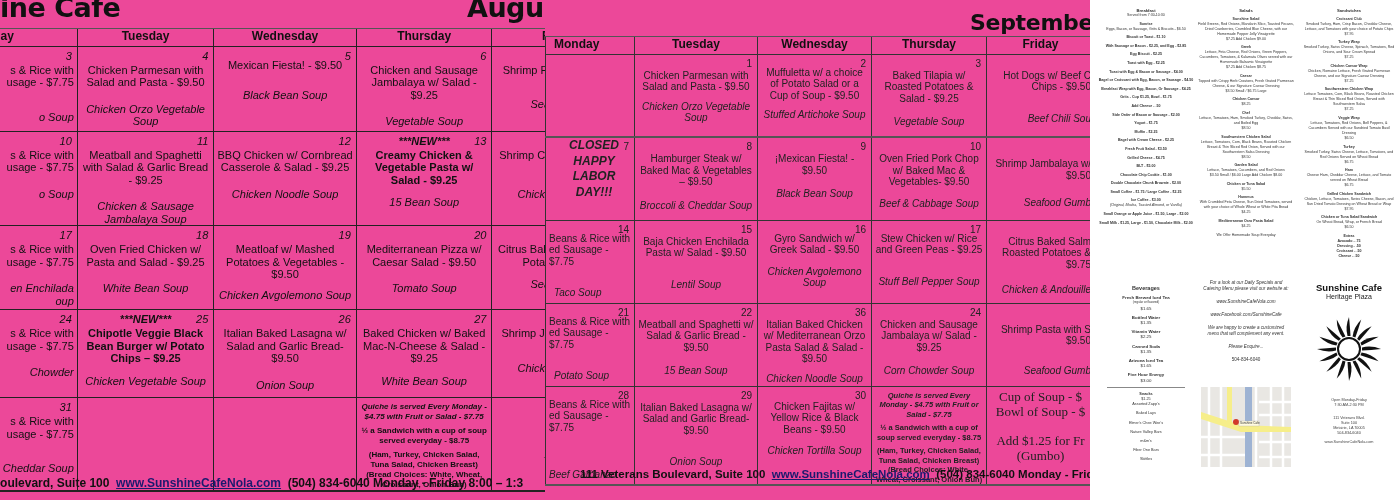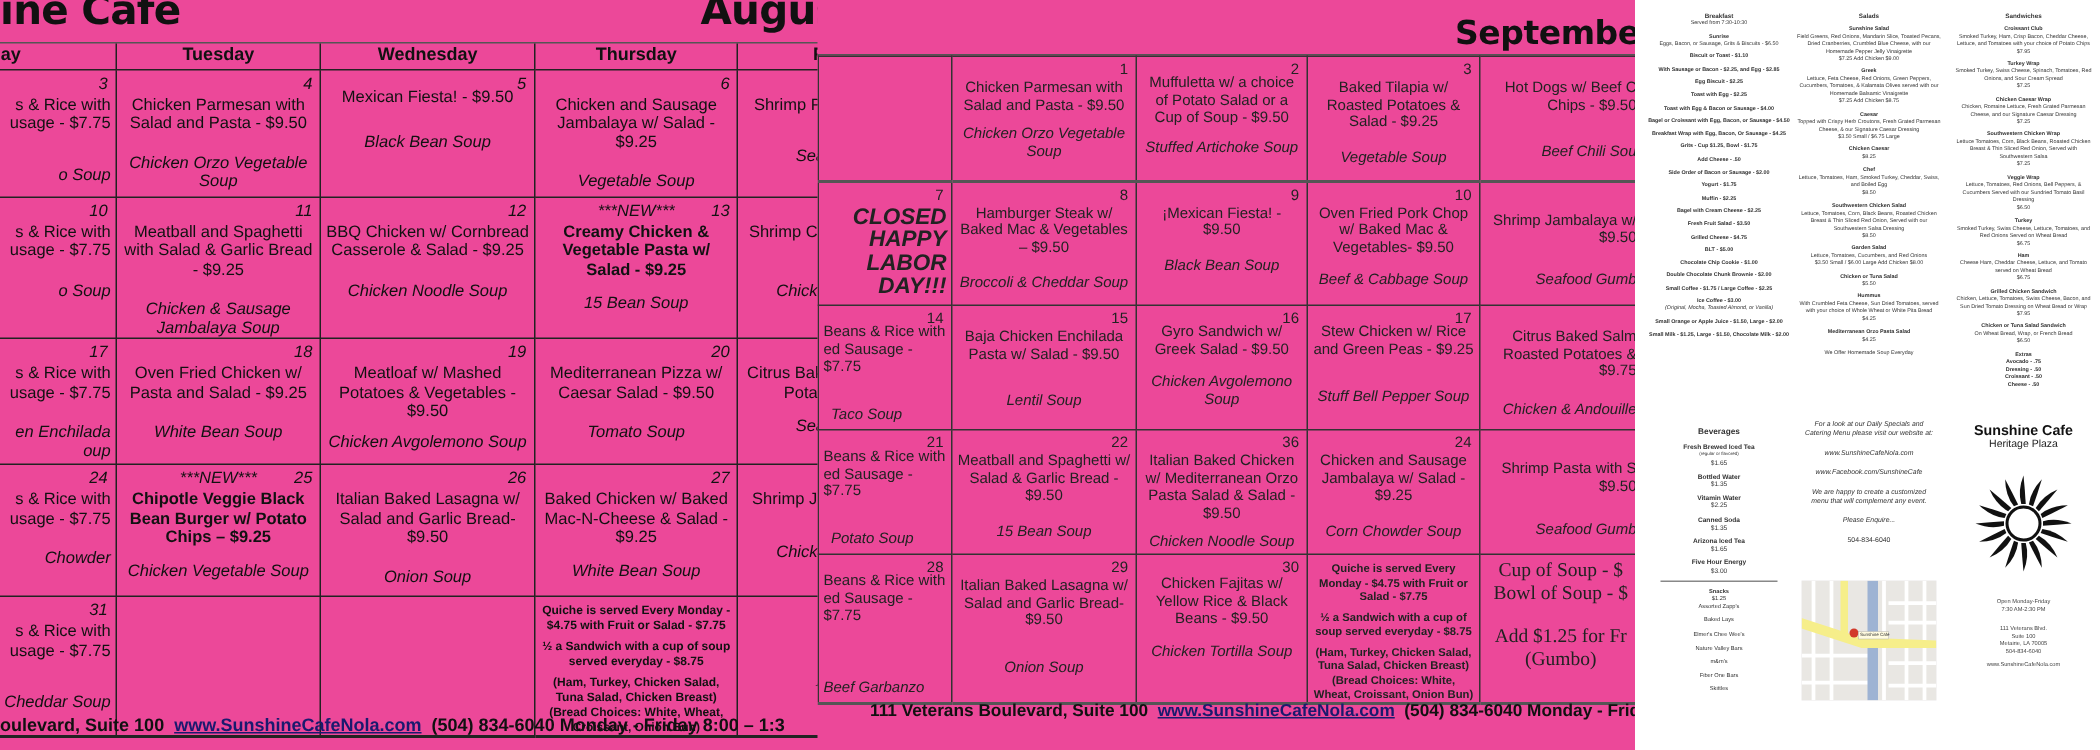--- a/index.html
+++ b/index.html
@@ -19,23 +19,23 @@
   #aug .grid th { height: 17px; font-size: 12px; font-weight: bold; border-top: none; }
   #aug .grid td { font-size: 11px; line-height: 12.5px; }
   #aug .grid tr.wk td { height: 84px; }
   #aug .grid tr.wk.r1 td { height: 85px; }
   #aug .grid tr.wk.r4 td { height: 88px; }
   #aug .grid tr.wk.r5 td { height: 90px; border-bottom: 2px solid #222; }
   .dnum { position: absolute; right: 5px; top: 3px; font-style: italic; font-size: 11px; }
   .meal { display: block; padding-top: 17px; }
   .meal.b { font-weight: bold; }
   .soup { display: block; font-style: italic; margin-top: 14px; }
-  .newtag { display: block; font-weight: normal; font-style: italic; position: absolute; top: 3px; left: 0; right: 0; }
+  .newtag { display: block; font-weight: bold; font-style: italic; position: absolute; top: 3px; left: 0; right: 0; }
   .specials { font-size: 8px; line-height: 10px; font-weight: bold; padding-top: 4px; }
-  .specials .q { display: block; margin-bottom: 4px; }
+  .specials .q { font-style: italic; display: block; margin-bottom: 4px; }
   .specials .s { display: block; margin-bottom: 4px; }
   .soupbox { font-family: "Liberation Serif", serif; font-size: 14px; line-height: 16px; text-align: center; padding-top: 2px; }
   .soupbox .add { display: block; margin-top: 14px; }
 
   #aug .footer { position: absolute; left: 0; top: 476px; width: 700px; font-size: 12px; font-weight: bold; white-space: nowrap; }
   .footer .link { color: #1a1a6e; text-decoration: underline; }
 
   
   #sep { left: 545px; width: 545px; height: 500px; }
   #sep .inner { position: absolute; left: -47px; top: 0; width: 700px; height: 500px; }
@@ -47,21 +47,21 @@
   #sep .grid th { height: 17px; font-size: 12px; font-weight: bold; border-top: none; }
   #sep .grid th.first { text-align: left; padding-left: 8px; }
   #sep .grid td { font-size: 10px; line-height: 11.5px; color: #222; }
   #sep .grid tr.wk td { height: 83px; }
   #sep .grid tr.wk.r2 td { border-top: 2px solid #555; }
   #sep .grid tr.wk.r5 td { height: 87px; border-bottom: 2px solid #555; }
   #sep .grid td.mon { text-align: left; }
   #sep .dnum { font-style: normal; font-size: 10px; }
   #sep .meal { padding-top: 15px; }
   #sep .soup { margin-top: 12px; }
-  .closed { font-weight: bold; font-style: italic; font-size: 15px; line-height: 15.5px; padding-top: 15px; padding-left: 8px; text-align: right; display: block; }
+  .closed { font-weight: bold; font-style: italic; font-size: 12px; line-height: 15.5px; padding-left: 8px; text-align: center; display: block; }
   #sep .footer { position: absolute; left: 82px; top: 468px; width: 700px; font-size: 11.5px; font-weight: bold; white-space: nowrap; }
 
   
   #menu { left: 1095px; width: 305px; height: 500px; background: #fff; }
   .col { position: absolute; top: 0; width: 102px; height: 500px; text-align: center; color: #333; }
   .col.c1 { left: 0; }
   .col.c2 { left: 100px; }
   .col.c3 { left: 203px; }
   .tiny { font-size: 3.6px; line-height: 5px; font-family: "Liberation Sans", sans-serif; }
   .tiny .h { font-weight: bold; display: block; }
@@ -255,20 +255,27 @@
     <div class="rule"></div>
     <table class="grid">
       <colgroup>
         <col style="width:89px">
           <col style="width:123px">
           <col style="width:114px">
           <col style="width:115px">
           <col style="width:108px">
       </colgroup>
       <tbody>
+          <tr>
+        <th class="first">Monday</th>
+        <th>Tuesday</th>
+        <th>Wednesday</th>
+        <th>Thursday</th>
+        <th>Friday</th>
+      </tr>
 
       <tr class="wk">
         <td></td>
         <td>
               <span class="dnum">1</span>
               <span class="meal">Chicken Parmesan with Salad and Pasta - $9.50</span>
               <span class="soup" style="margin-top:8px">Chicken Orzo Vegetable Soup</span>
             </td>
         <td>
               <span class="dnum">2</span>

